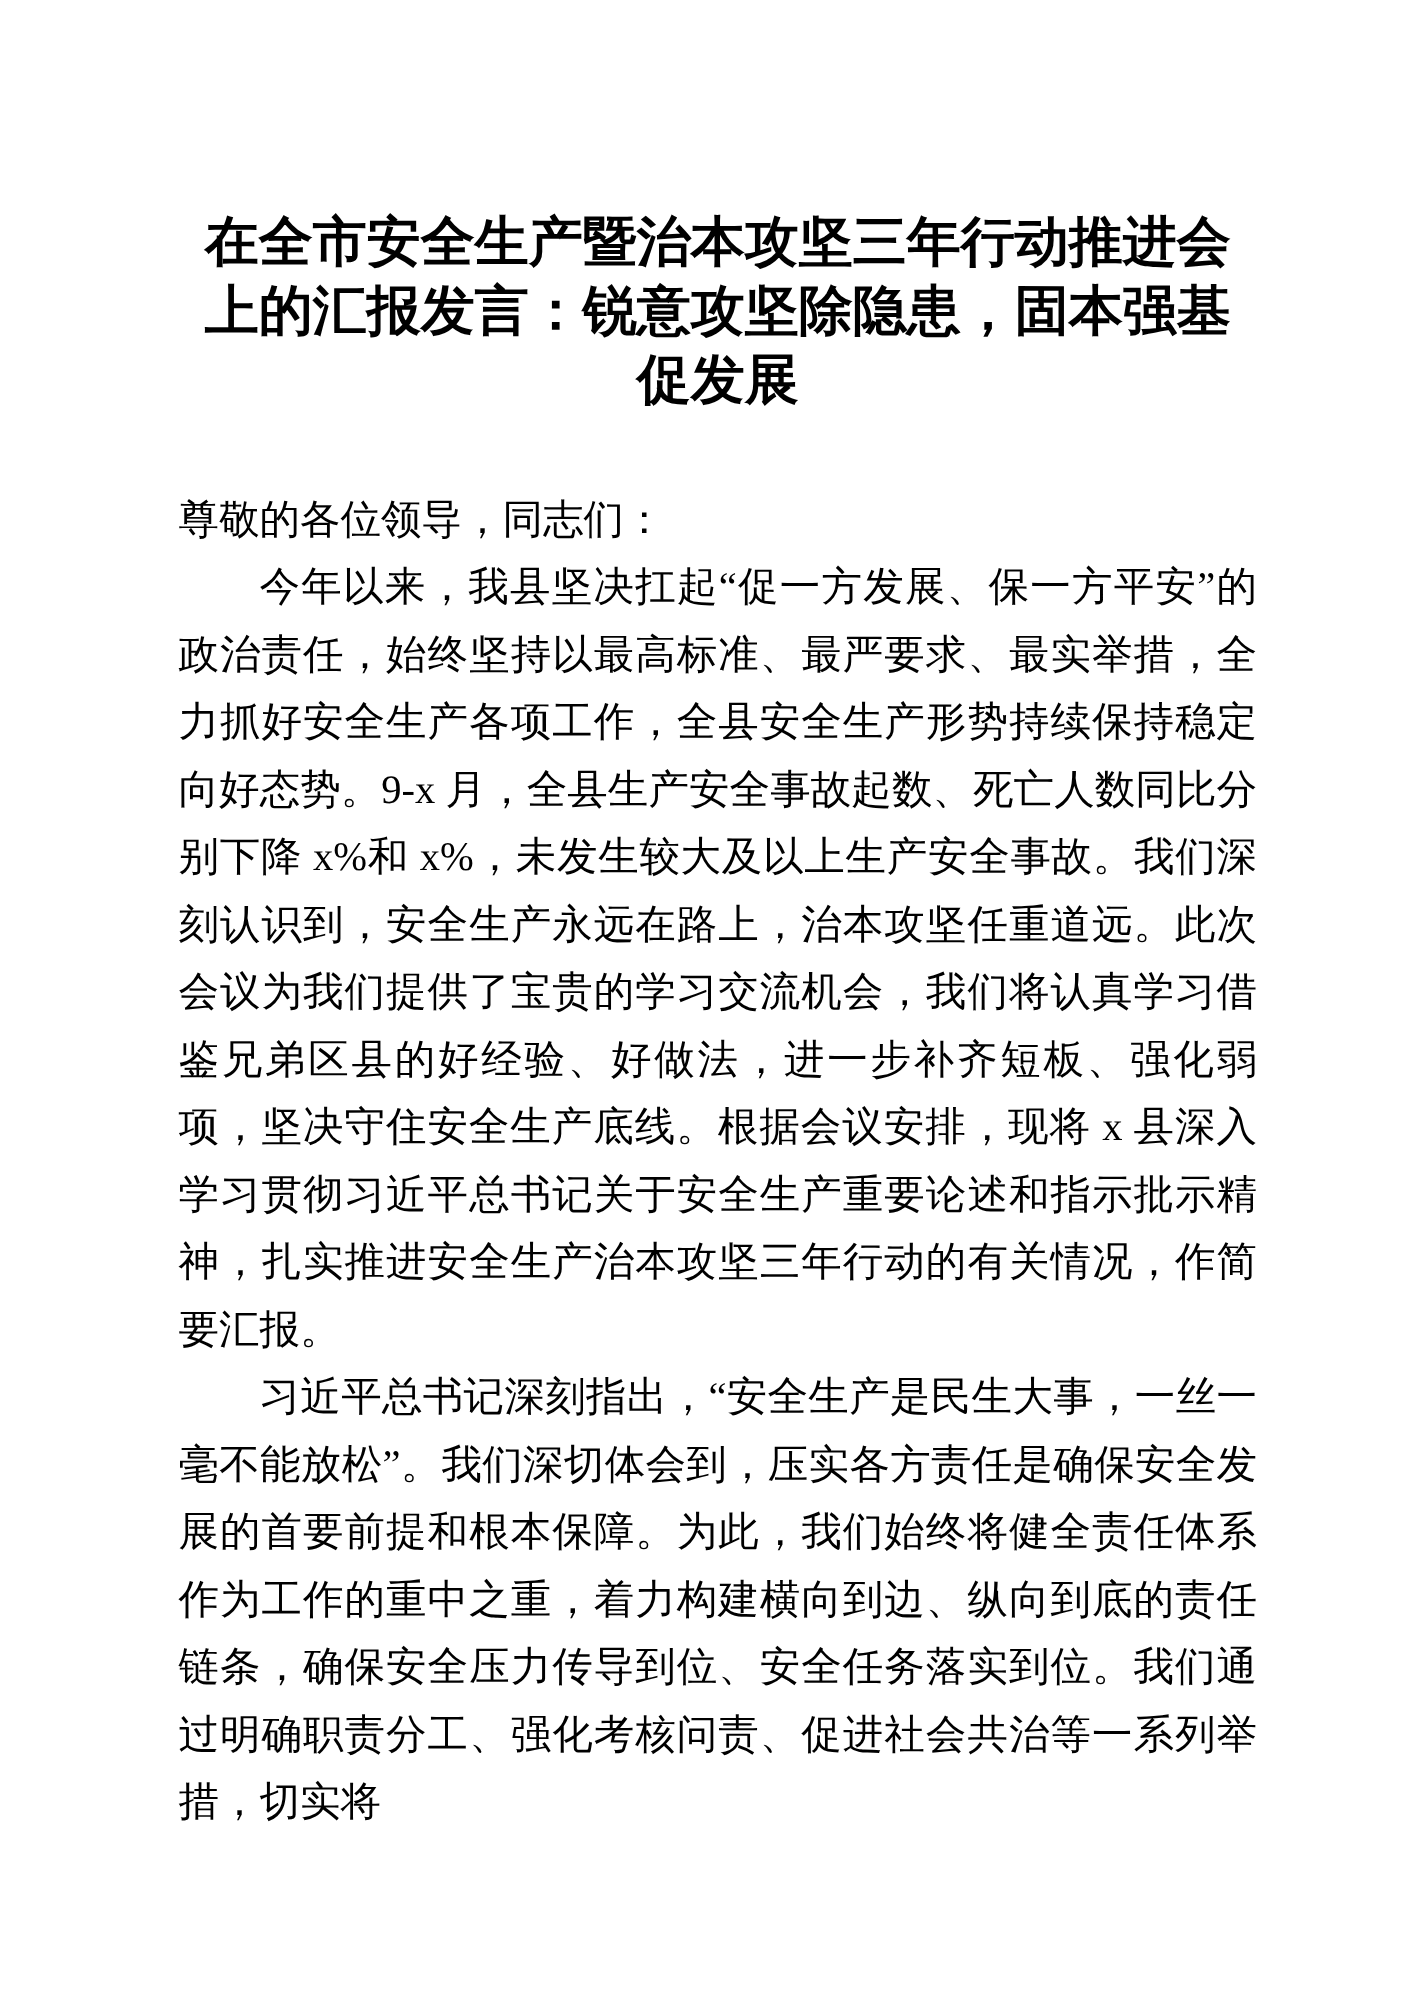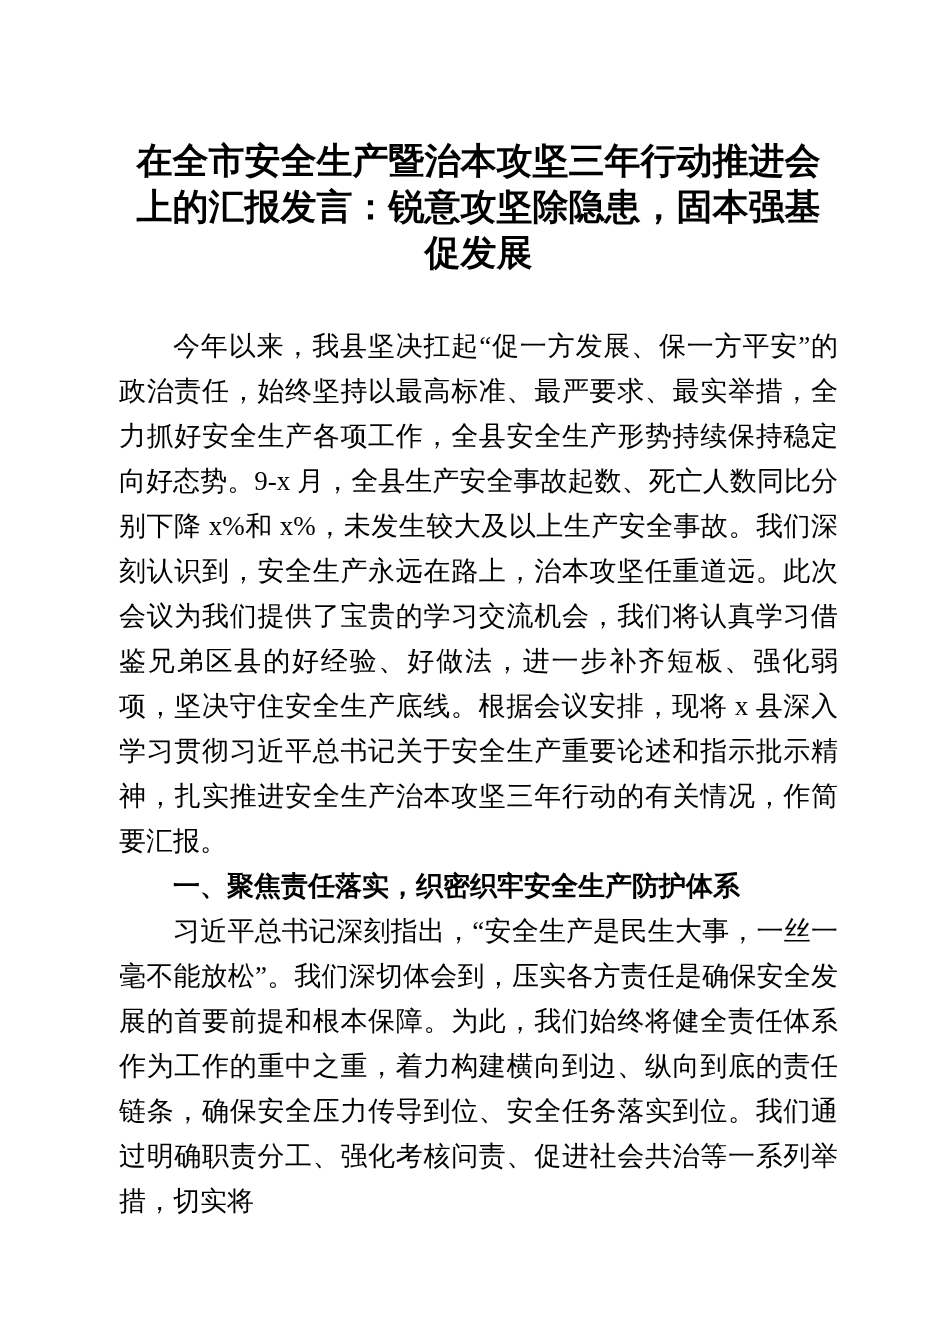--- a/index.html
+++ b/index.html
@@ -40,17 +40,17 @@
     font-weight: bold;
     text-indent: 2em;
   }
 </style>
 </head>
 <body>
 
 <div class="page">
   <h1 class="doc-title">在全市安全生产暨治本攻坚三年行动推进会上的汇报发言：锐意攻坚除隐患，固本强基促发展</h1>
   <div class="doc-body">
+      <p class="salutation">尊敬的各位领导，同志们：</p>
       <p class="body">今年以来，我县坚决扛起“促一方发展、保一方平安”的政治责任，始终坚持以最高标准、最严要求、最实举措，全力抓好安全生产各项工作，全县安全生产形势持续保持稳定向好态势。9-x 月，全县生产安全事故起数、死亡人数同比分别下降 x%和 x%，未发生较大及以上生产安全事故。我们深刻认识到，安全生产永远在路上，治本攻坚任重道远。此次会议为我们提供了宝贵的学习交流机会，我们将认真学习借鉴兄弟区县的好经验、好做法，进一步补齐短板、强化弱项，坚决守住安全生产底线。根据会议安排，现将 x 县深入学习贯彻习近平总书记关于安全生产重要论述和指示批示精神，扎实推进安全生产治本攻坚三年行动的有关情况，作简要汇报。</p>
-      <p class="heading">一、聚焦责任落实，织密织牢安全生产防护体系</p>
       <p class="body">习近平总书记深刻指出，“安全生产是民生大事，一丝一毫不能放松”。我们深切体会到，压实各方责任是确保安全发展的首要前提和根本保障。为此，我们始终将健全责任体系作为工作的重中之重，着力构建横向到边、纵向到底的责任链条，确保安全压力传导到位、安全任务落实到位。我们通过明确职责分工、强化考核问责、促进社会共治等一系列举措，切实将</p>
     </div>
 </div>
 
 </body></html>

